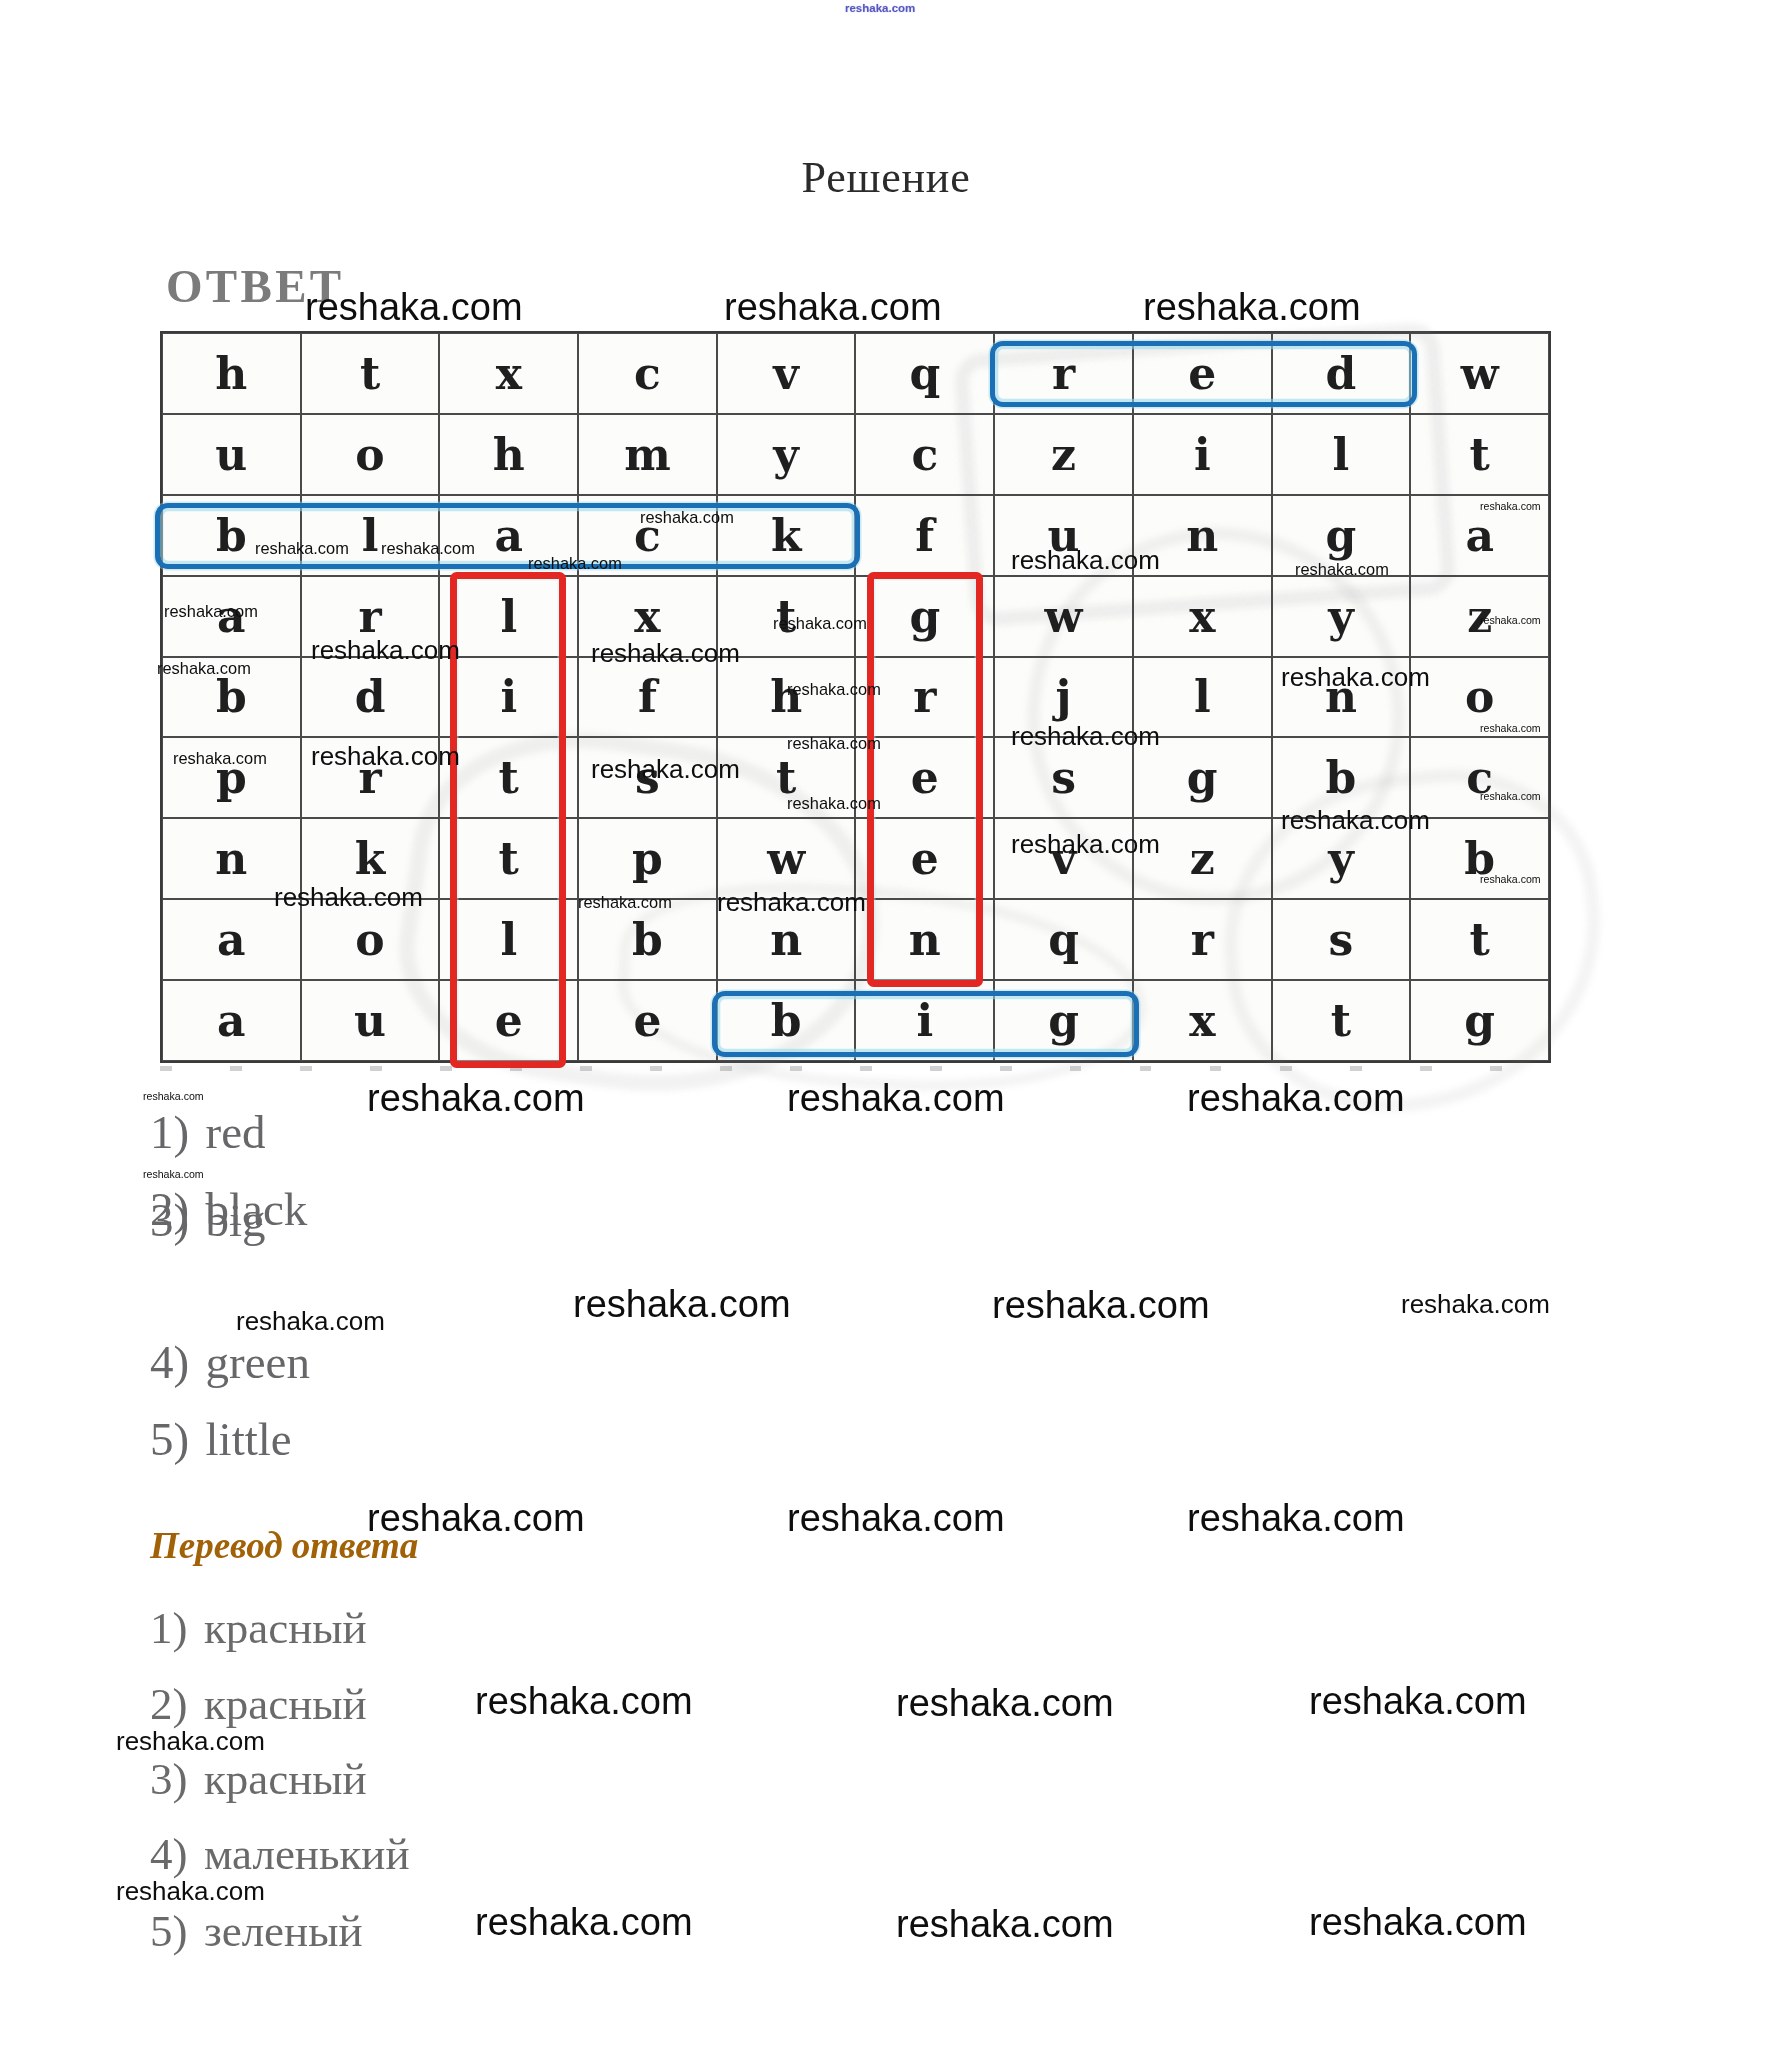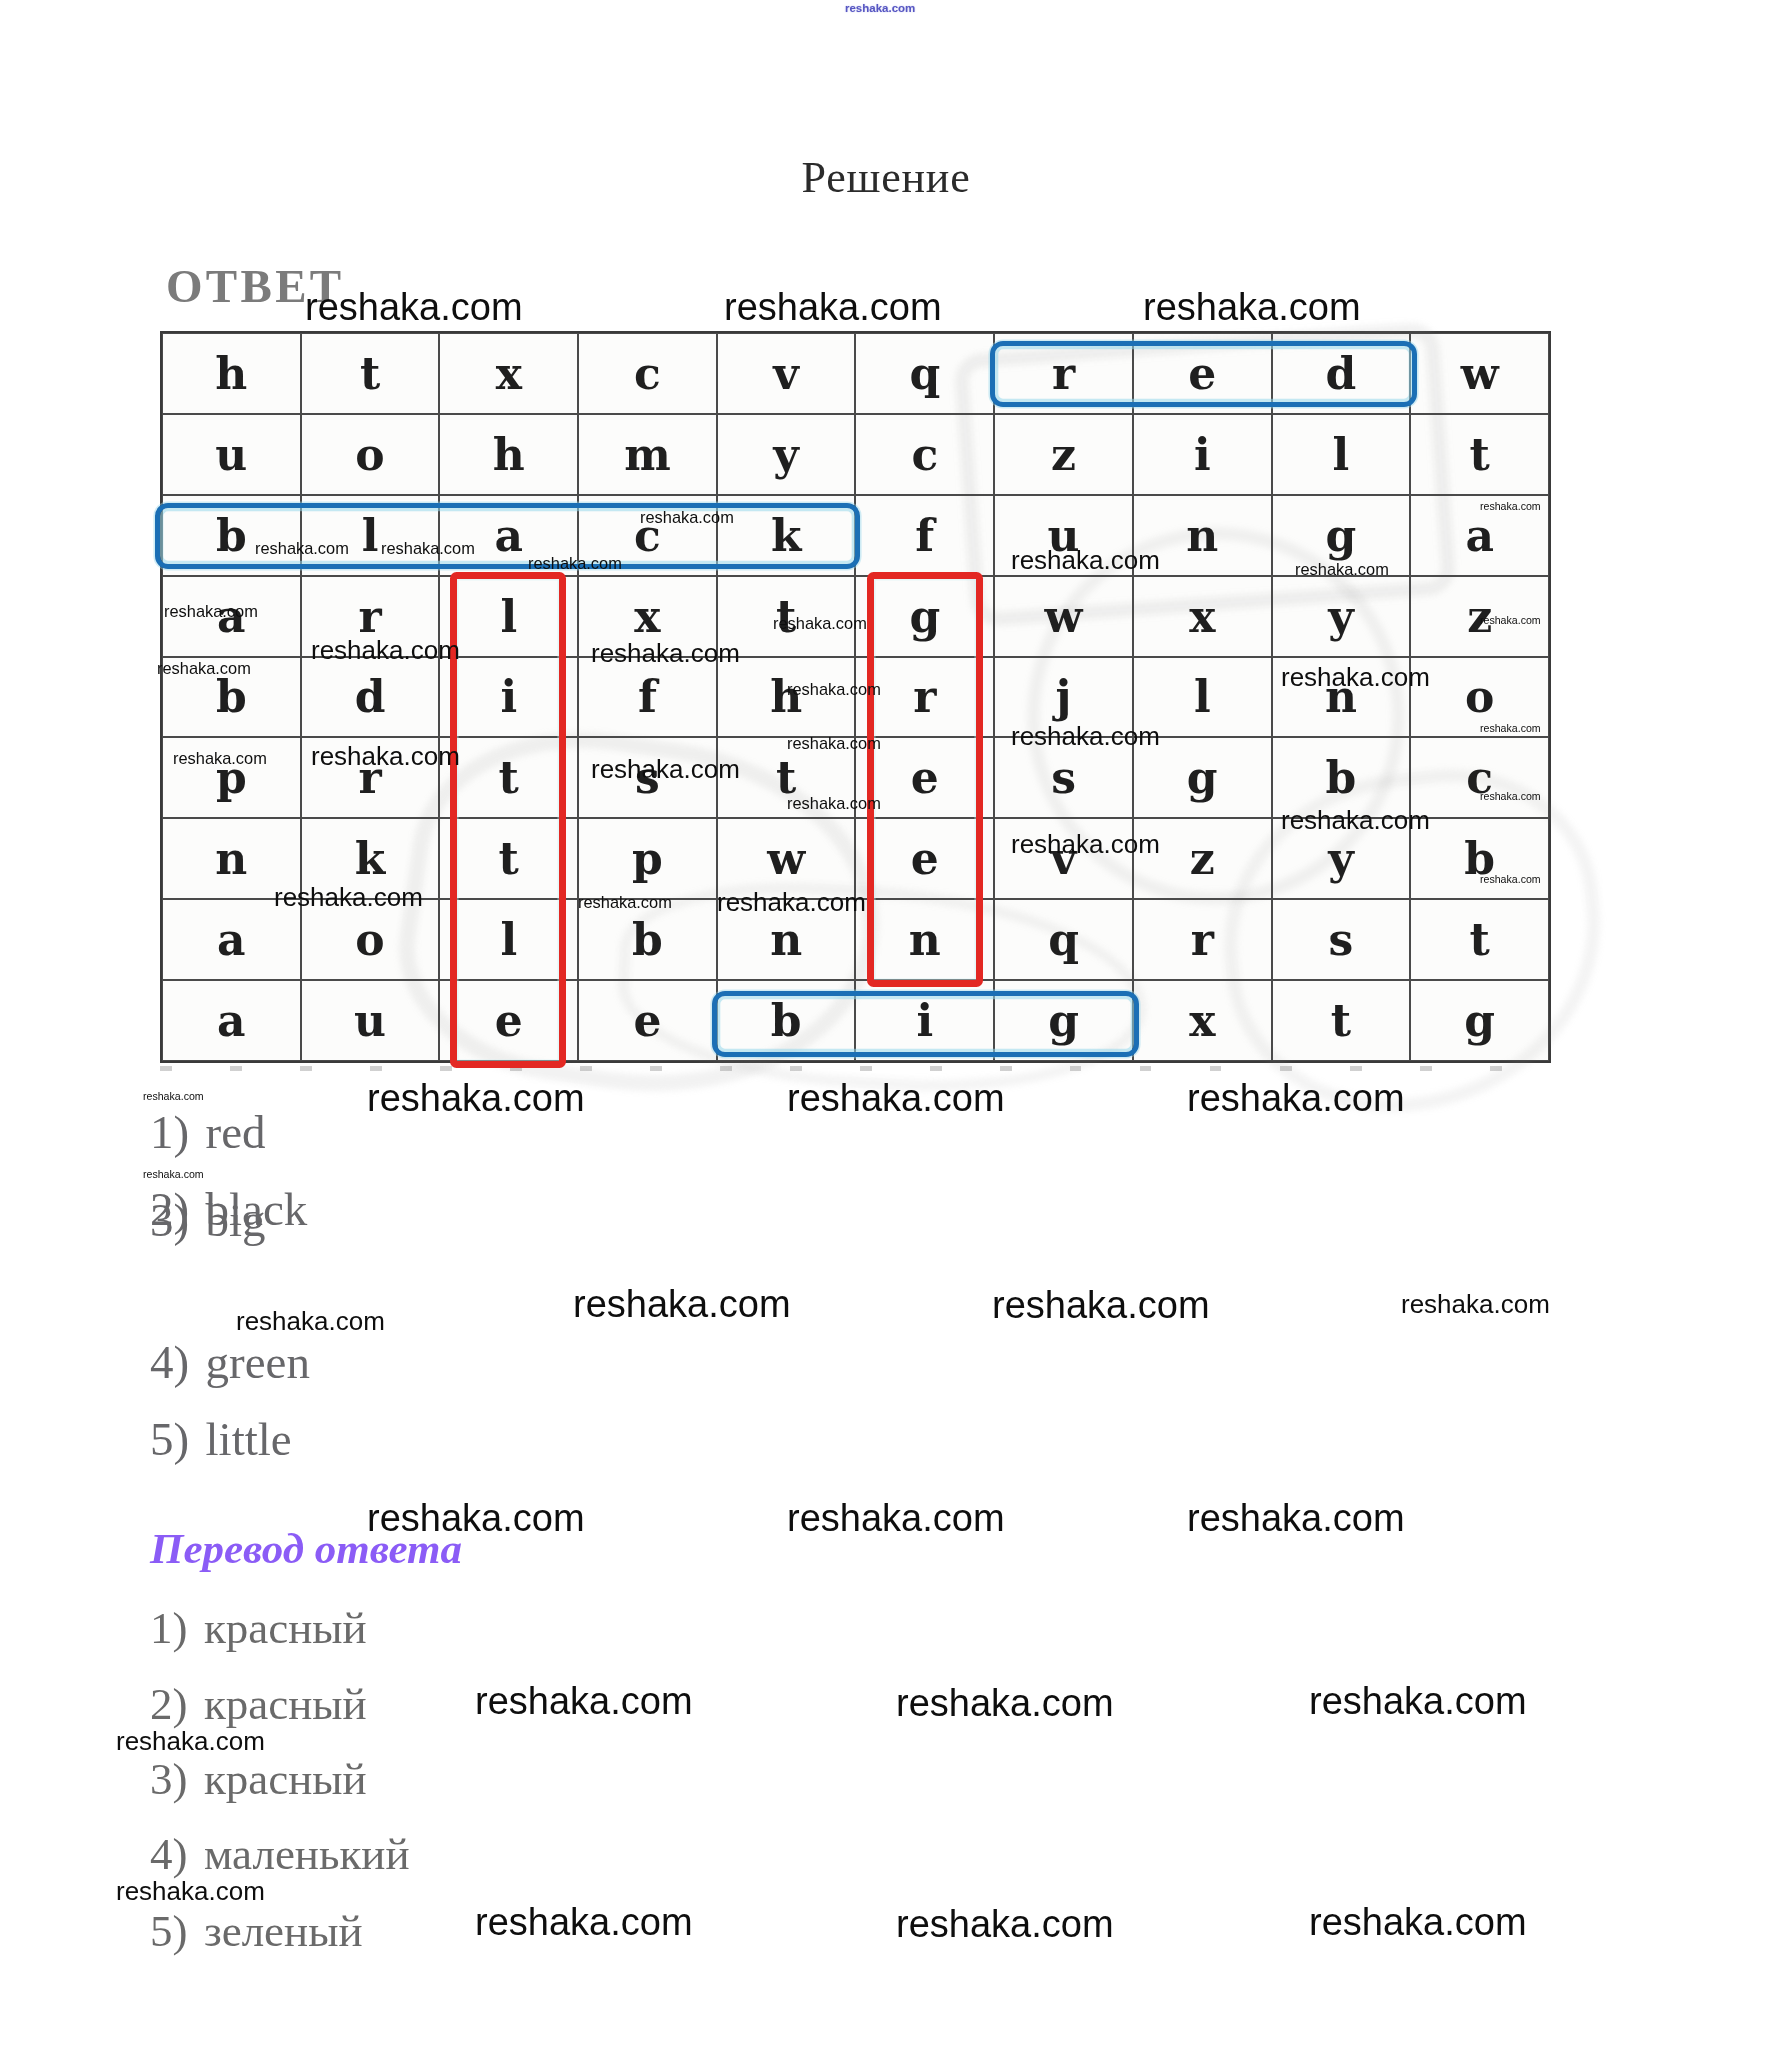--- a/index.html
+++ b/index.html
@@ -63,21 +63,21 @@
   
   .ans-item,.trans-item{
     position:absolute;left:150px;color:#67676a;white-space:nowrap;
     font-family:"Liberation Serif", serif;
   }
   .ans-item{font-size:47px;}
   .trans-item{font-size:45px;color:#6a6a6a;}
   .ans-item .num,.trans-item .num{margin-right:16.4px;}
   #translation-heading{
     position:absolute;left:150px;top:1524px;
-    font-size:43px;font-weight:700;font-style:italic;color:#8b5cf6;
+    font-size:37px;font-weight:700;font-style:italic;color:#a16207;
   }
 </style>
 </head>
 <body>
 
 <div id="page-title">Решение</div>
 <div id="answer-label">ОТВЕТ</div>
 
 <div id="grid-wrap">
 

